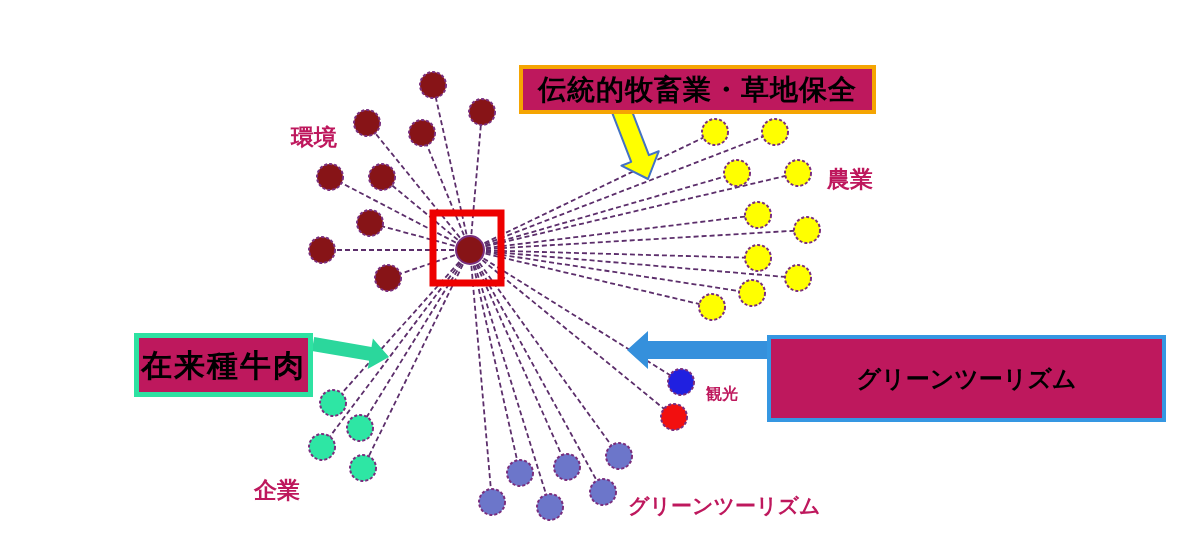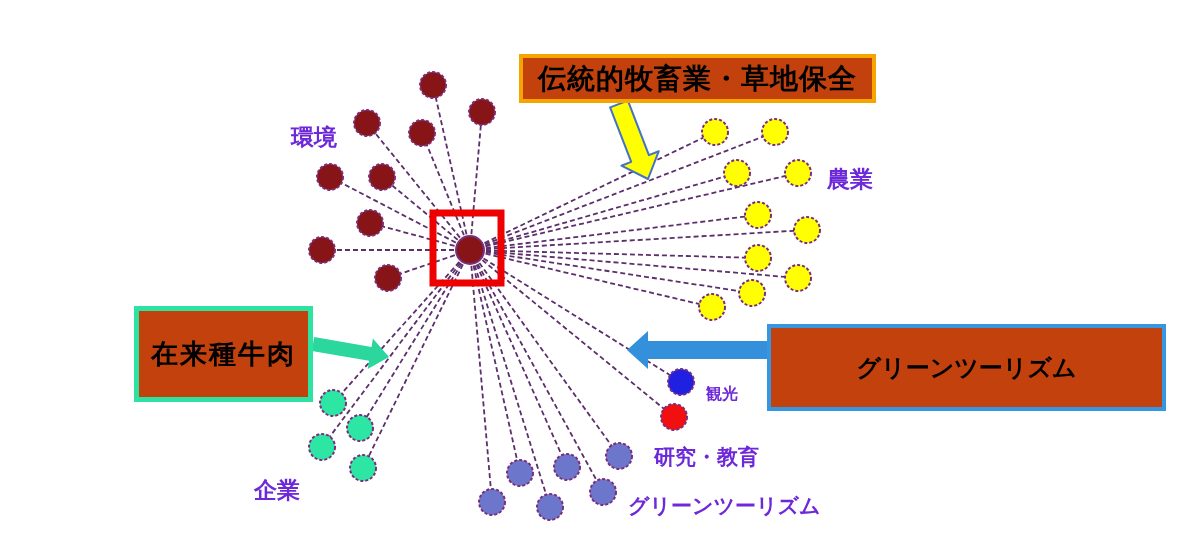--- a/index.html
+++ b/index.html
@@ -6,55 +6,56 @@
   .stage{
     position:relative;
     width:1187px;height:536px;
     background:#ffffff;
     overflow:hidden;
     font-family:"DejaVu Sans","Liberation Sans",sans-serif;
   }
   .net-svg{position:absolute;left:0;top:0;width:1187px;height:536px;}
   .cluster-label{
     position:absolute;
-    color:#6d28d9;
+    color:#be185d;
     font-weight:bold;
     font-size:23px;
     white-space:nowrap;
     z-index:3;
   }
   .lbl-kankyo {left:291px;top:122px;}
   .lbl-nougyou{left:827px;top:164px;}
   .lbl-kigyou {left:254px;top:475px;}
   .lbl-kankou {left:706px;top:384px;font-size:16px;}
   .lbl-kenkyuu{left:654px;top:443px;font-size:21px;}
   .lbl-gt     {left:628px;top:492px;font-size:21px;}
   .ann-box{
     position:absolute;
-    background:#c2410c;
+    background:#be185d;
     color:#000;
     font-weight:bold;
     display:flex;
     flex-direction:column;
     align-items:center;
     justify-content:center;
     text-align:center;
     z-index:4;
     box-sizing:border-box;
     white-space:nowrap;
+    margin-top:11px;
   }
   .box-grassland{
     left:519px;top:54px;width:357px;height:49px;
     border:4px solid #F5A502;
     font-size:28px;letter-spacing:1px;
   }
   .box-beef{
-    left:134px;top:306px;width:179px;height:96px;
+    left:134px;top:322px;width:179px;height:64px;
     border:5px solid #2EE2A2;
-    font-size:27px;line-height:1.25;letter-spacing:2px;
+    font-size:31px;line-height:1.25;letter-spacing:2px;
   }
   .box-volunteer{
     left:767px;top:324px;width:399px;height:87px;
     border:4px solid #3597E2;
     font-size:24px;line-height:1.5;
   }
 </style>
 </head>
 <body>
 
@@ -128,21 +129,20 @@
       <polygon points="610.1,107.4 631.2,161.9 621.4,165.7 648,179 658.7,151.3 648.9,155.1 627.9,100.6" fill="#FFFF00" stroke="#4472C4" stroke-width="2" stroke-linejoin="round"></polygon>
       <polygon points="311.8,350.9 369.1,360.7 367.7,369.1 389,357 372.9,338.5 371.5,346.9 314.2,337.1" fill="#2BD79C" stroke="none" stroke-width="0" stroke-linejoin="round"></polygon>
       <polygon points="770,341 648,341 648,331 627,350 648,369 648,359 770,359" fill="#3590DC" stroke="none" stroke-width="0" stroke-linejoin="round"></polygon>
     </svg>
 
   <div class="cluster-label lbl-kankyo">環境</div>
   <div class="cluster-label lbl-nougyou">農業</div>
   <div class="cluster-label lbl-kigyou">企業</div>
   <div class="cluster-label lbl-gt">グリーンツーリズム</div>
   <div class="cluster-label lbl-kankou">観光</div>
-  <div class="cluster-label lbl-kenkyuu">研究・教育</div>
 
   <div class="ann-box box-grassland">
     <span>伝統的牧畜業・草地保全</span>
   </div>
 
   <div class="ann-box box-beef">
     <span>在来種牛肉</span>
   </div>
 
   <div class="ann-box box-volunteer">

